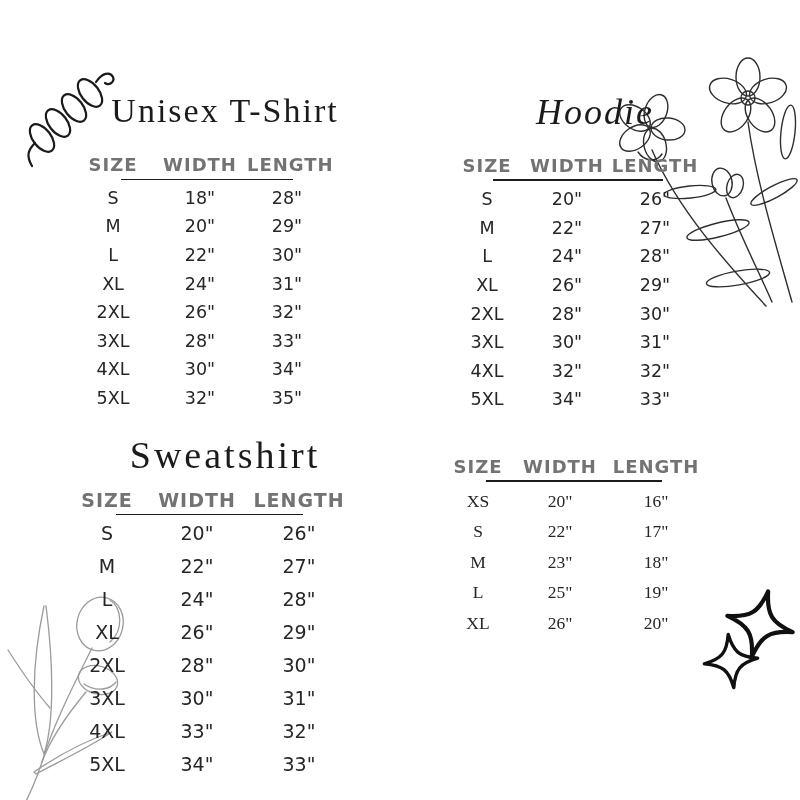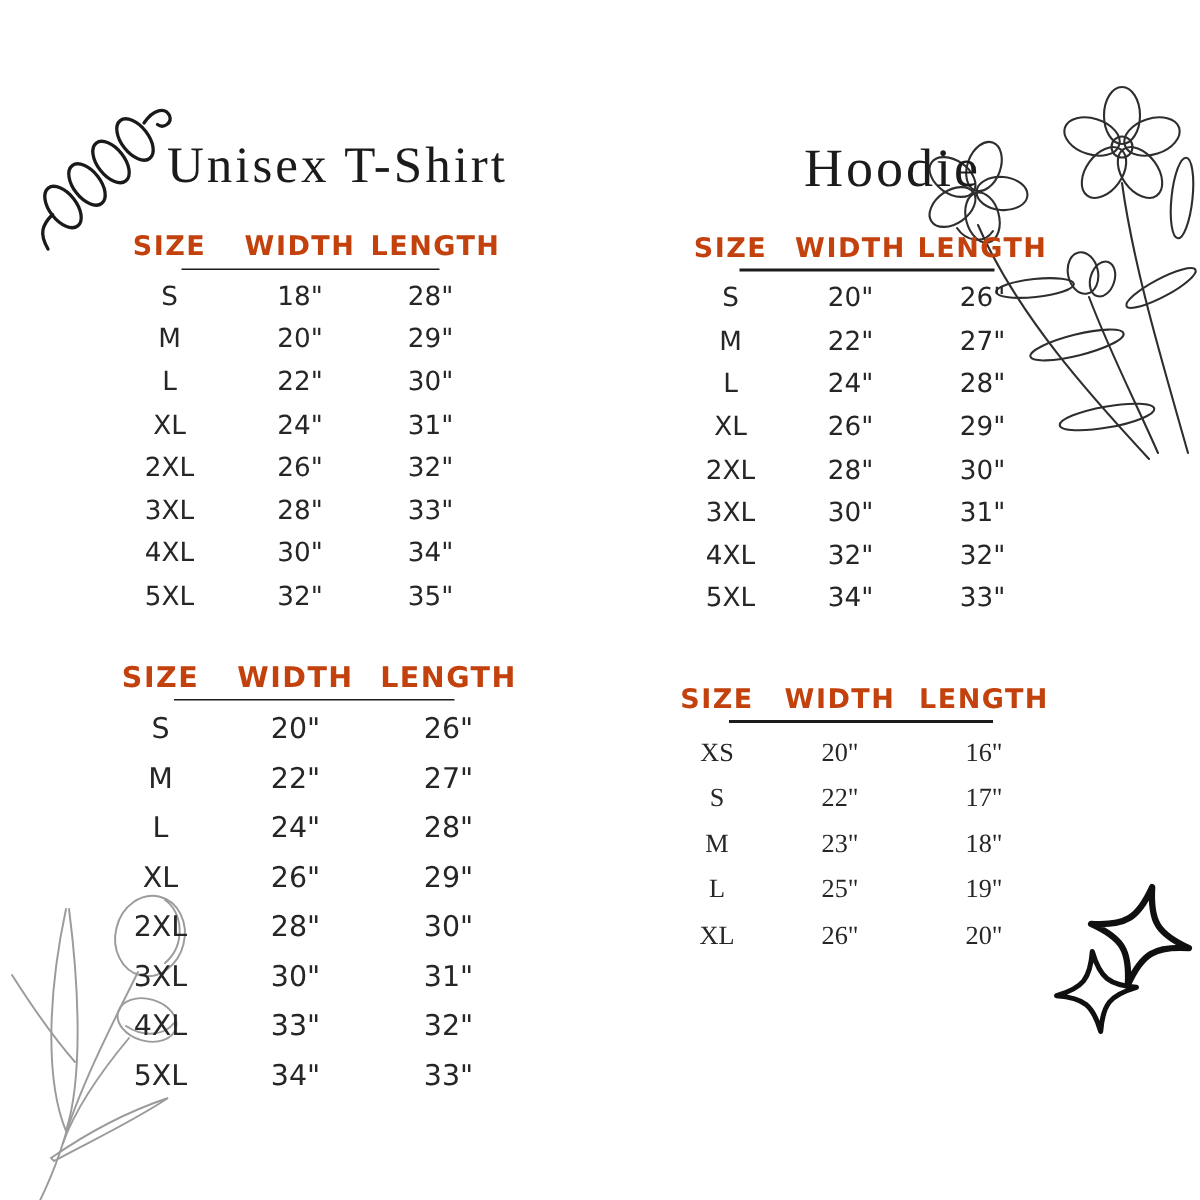--- a/index.html
+++ b/index.html
@@ -2,24 +2,24 @@
 <html><head>
 <meta charset="utf-8">
 <style>
   html,body{margin:0;padding:0;background:#ffffff;}
   .canvas{position:relative;width:800px;height:800px;background:#ffffff;overflow:hidden;
           font-family:"DejaVu Sans", sans-serif;color:#222;margin-top:40px;}
   .panel{position:absolute;}
   .title{margin:0;line-height:1.25;text-align:center;font-family:"Liberation Serif", serif;
          font-weight:400;color:#1b1b1b;letter-spacing:2px;}
   .t1{font-size:34px;}
-  .t2{font-size:36px;}
+  .t2{font-size:36px;font-style:italic;}
   .t3{font-size:38px;letter-spacing:3px;}
   .t4{font-size:34px;transform:translateX(-8px);}
-  .thead{display:flex;align-items:center;height:24px;font-weight:700;color:#c2410c;
+  .thead{display:flex;align-items:center;height:24px;font-weight:700;color:#737373;
          font-size:18px;letter-spacing:1px;}
   .trow{display:flex;align-items:center;font-size:17.5px;color:#262626;}
   .cell{display:inline-block;text-align:center;}
   .hline{border-top:1.5px solid #1c1c1c;height:0;}
   .tbody{margin-top:4px;}
 
   
   .p1{left:58px;top:50px;width:334px;}
   .p2{left:430px;top:50px;width:330px;}
   .p3{left:58px;top:392px;width:334px;}
@@ -215,20 +215,21 @@
         </div>
         <div class="trow">
           <span class="cell c0">5XL</span>
           <span class="cell c1">34"</span>
           <span class="cell c2">33"</span>
         </div>
       </div>
   </section>
 
   <section class="panel p3">
+    <h2 class="title t3">Sweatshirt</h2>
     <div class="thead">
       <span class="cell c0">SIZE</span>
       <span class="cell c1">WIDTH</span>
       <span class="cell c2">LENGTH</span>
     </div>
     <div class="hline"></div>
     <div class="tbody">
         <div class="trow">
           <span class="cell c0">S</span>
           <span class="cell c1">20"</span>

